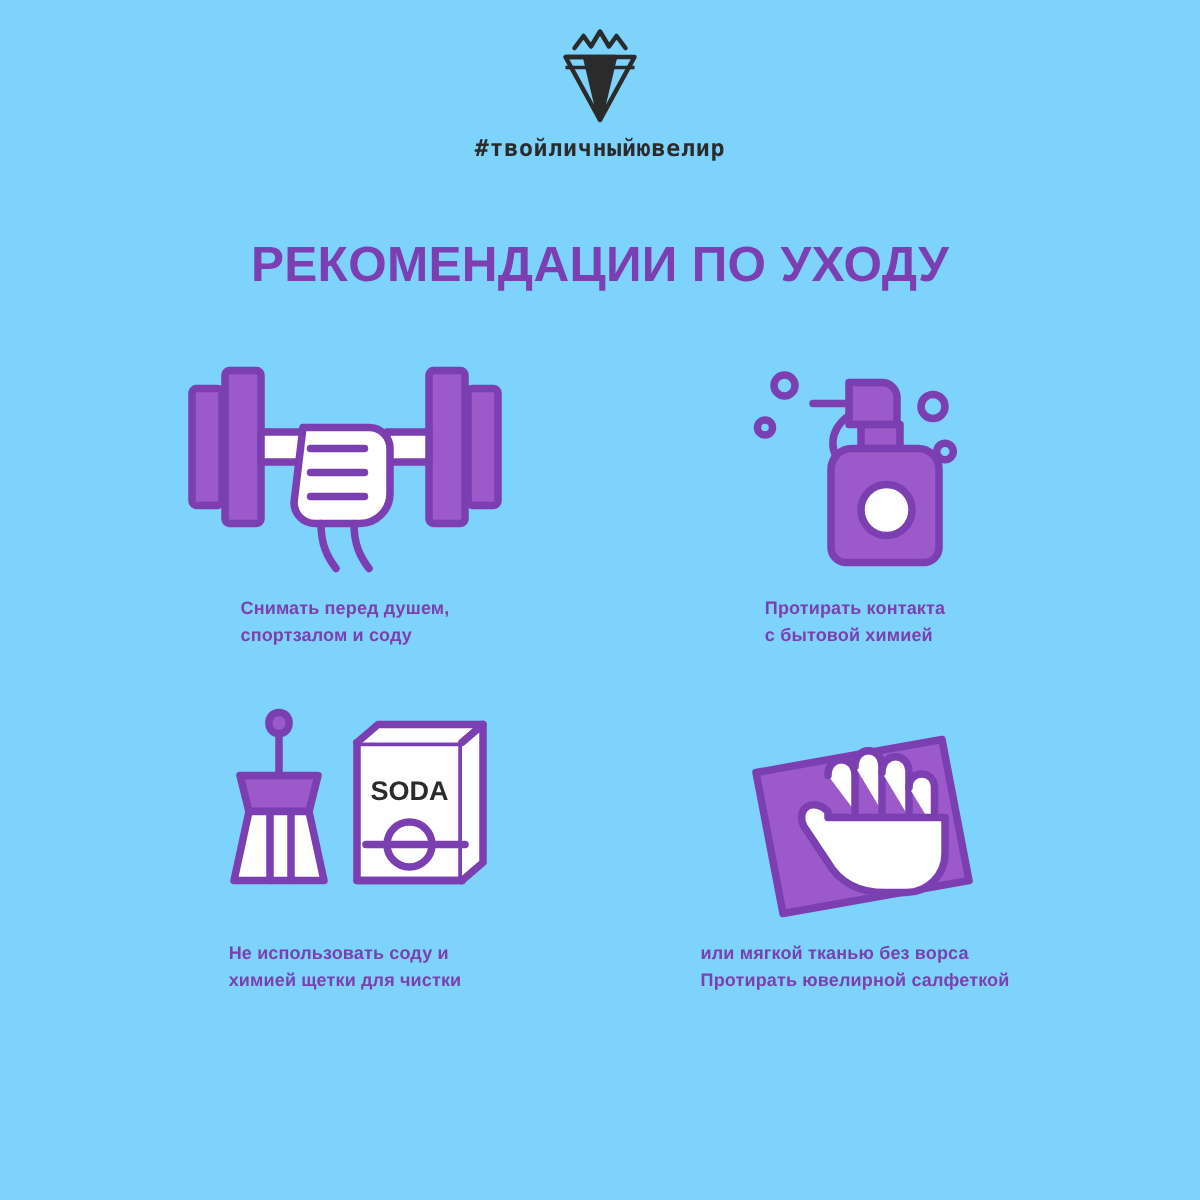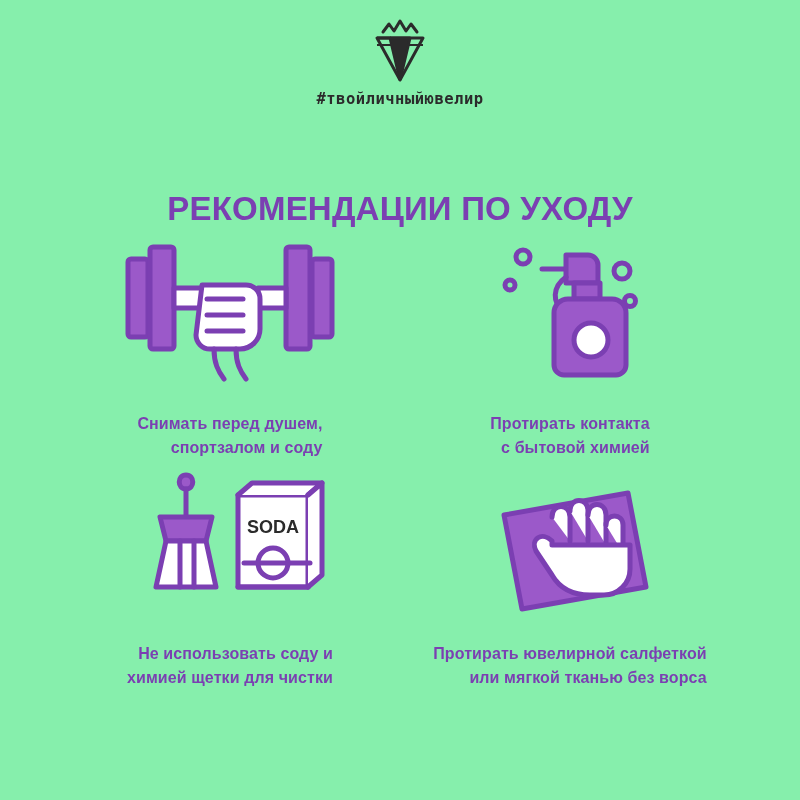--- a/index.html
+++ b/index.html
@@ -11,21 +11,21 @@
     width: 800px;
     height: 800px;
     font-family: "Liberation Sans", sans-serif;
     color: #7b42b5;
     overflow: hidden;
   }
   .page {
     position: relative;
     width: 800px;
     height: 800px;
-    background: #86efac;
+    background: #7dd3fc;
     box-sizing: border-box;
   }
 
   
   .brand {
     position: absolute;
     left: 0;
     top: 18px;
     width: 100%;
     display: flex;
@@ -55,21 +55,20 @@
     text-align: center;
     color: #7b3fb2;
     font-weight: 700;
     font-size: 33px;
     line-height: 1.24;
     letter-spacing: 0.2px;
   }
   .title-line {
     display: block;
     white-space: nowrap;
-    margin-top: 33px;
   }
 
   
   .grid {
     position: absolute;
     top: 236px;
     left: 60px;
     width: 680px;
     display: grid;
     grid-template-columns: 1fr 1fr;
@@ -80,25 +79,25 @@
     flex-direction: column;
     align-items: center;
     justify-content: flex-start;
   }
   .tip-art {
     height: 160px;
     display: flex;
     align-items: center;
   }
   .tip-caption {
-    margin-top: 16px;
-    text-align: right;
+    margin-top: 0;
+    text-align: left;
     color: #7b3fb2;
     font-weight: 700;
-    font-size: 16px;
+    font-size: 12px;
     line-height: 1.5;
     letter-spacing: 0.1px;
     max-width: 300px;
   }
   .cap-line { display: block; white-space: nowrap; }
 
   svg { overflow: visible; }
 </style>
 </head>
 <body>
@@ -227,19 +226,19 @@
           <g stroke="#7b3fb2" stroke-width="5" fill="#ffffff" stroke-linejoin="round" stroke-linecap="round">
             <path d="M92 46 c0 -14 18 -14 18 0 v24"></path>
             <path d="M110 40 c0 -14 18 -14 18 0 v30"></path>
             <path d="M128 44 c0 -14 18 -14 18 0 v30"></path>
             <path d="M146 54 c0 -12 17 -12 17 0 v28"></path>
             <path d="M92 70 c-10 -10 -22 -2 -16 10 l16 24 c8 14 22 20 38 20 h14 a26 26 0 0 0 26 -26 V74 h-78 z"></path>
           </g>
         </svg>
       </div>
       <div class="tip-caption">
+        <span class="cap-line">или мягкой тканью без ворса</span>
         <span class="cap-line">Протирать ювелирной салфеткой</span>
-        <span class="cap-line">или мягкой тканью без ворса</span>
       </div>
     </div>
 
   </div>
 </div>
 
 </body></html>

